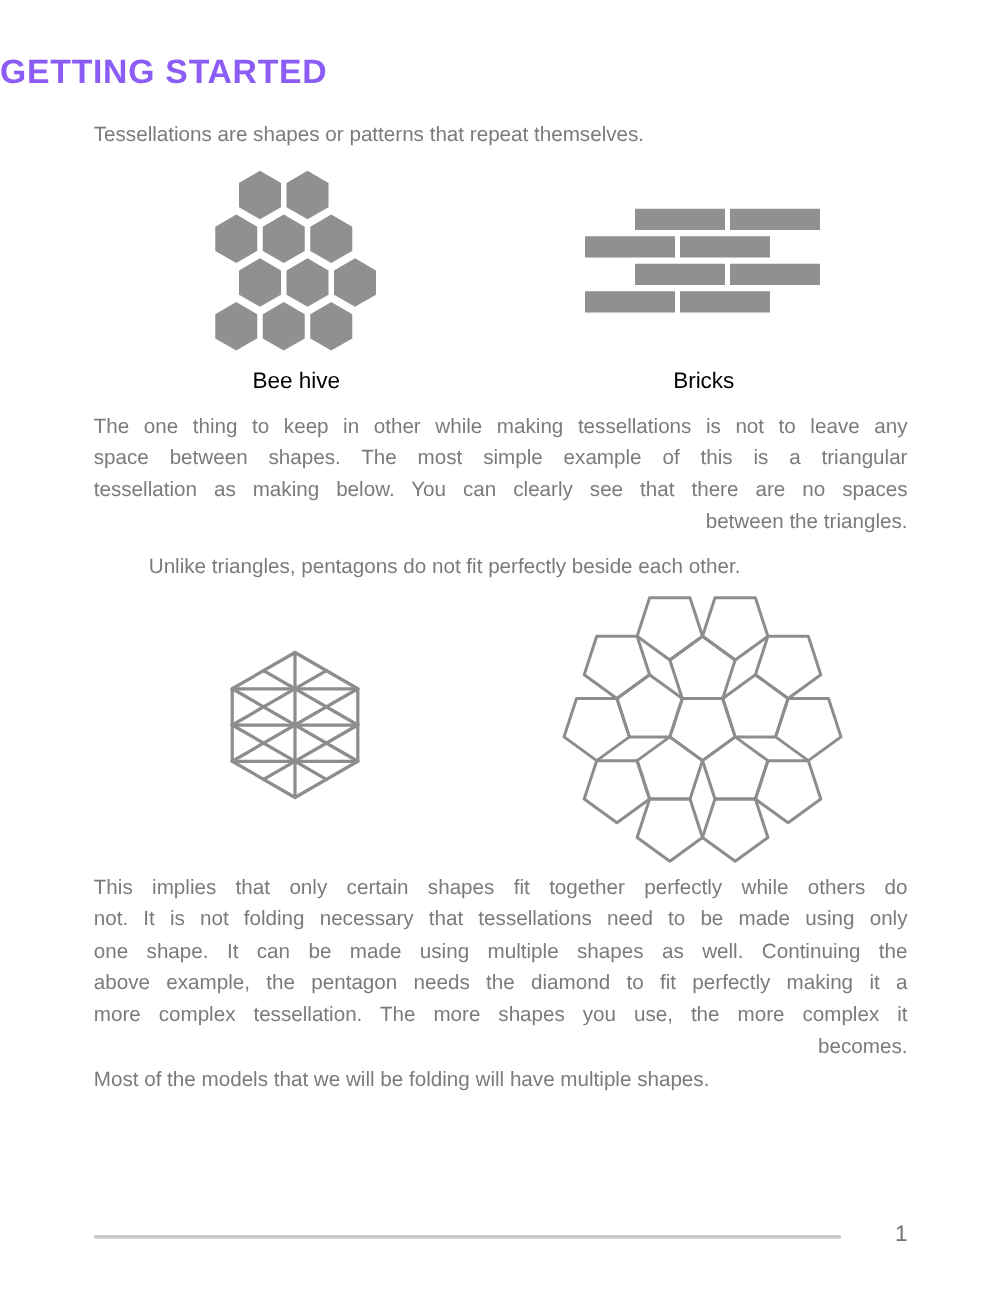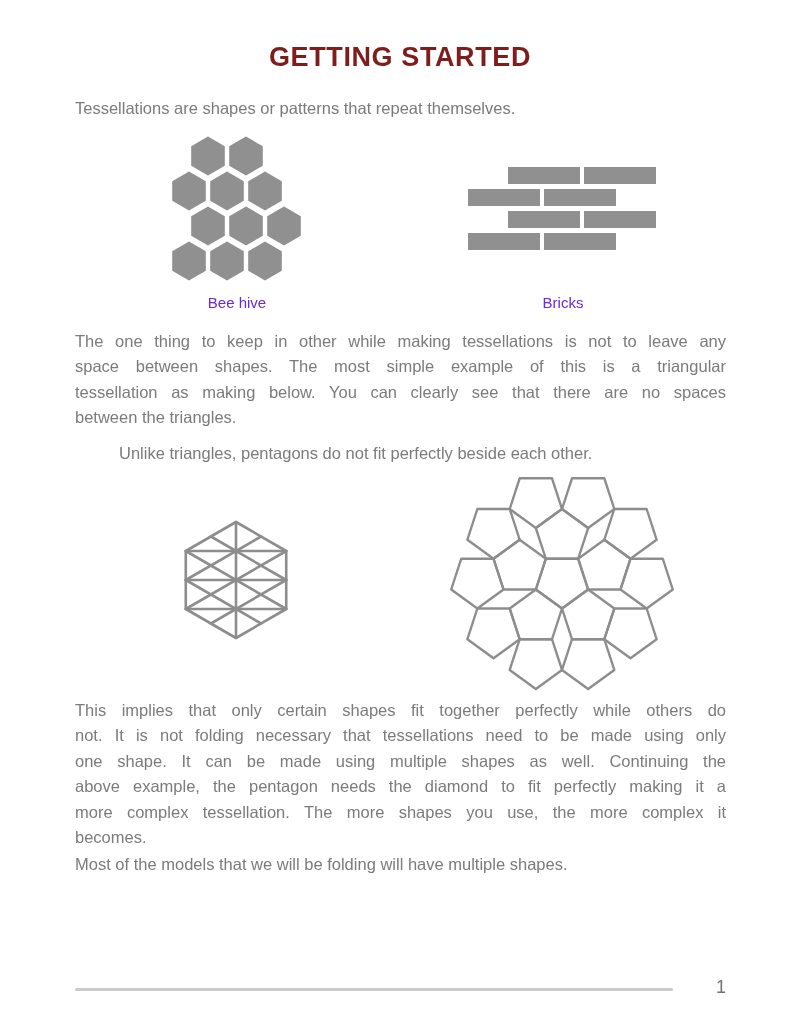--- a/index.html
+++ b/index.html
@@ -2,28 +2,28 @@
 <html><head>
 <meta charset="utf-8">
 <style>
   html,body{margin:0;padding:0;}
   body{
     width:800px;height:1035px;position:relative;background:#ffffff;
     font-family:"Liberation Sans",sans-serif;overflow:hidden;
   }
   .abs{position:absolute;}
   .page-title{
-    top:42px;left:0;width:800px;text-align:center;
-    font-size:27px;font-weight:bold;letter-spacing:0.6px;color:#7f1d1d;
+    top:42px;left:0;width:800px;text-align:left;
+    font-size:27px;font-weight:bold;letter-spacing:0.6px;color:#8b5cf6;
   }
   .body-text{color:#7b7b7e;font-size:16.5px;line-height:25.4px;}
   .col{left:75px;width:651px;}
   .jline{text-align:justify;text-align-last:justify;white-space:normal;}
-  .lastline{text-align:left;}
-  .caption{color:#6d28d9;font-size:15px;transform:translateX(-50%);white-space:nowrap;}
+  .lastline{text-align:right;}
+  .caption{color:#000000;font-size:18px;transform:translateX(-50%);white-space:nowrap;}
   .footer-line{left:75px;top:988px;width:598px;height:3px;background:#cbcbcb;border-radius:2px;}
   .page-number{left:706px;top:977px;width:30px;text-align:center;font-size:18px;color:#737376;}
   svg{display:block;}
 </style>
 </head>
 <body>
 
 <div class="abs page-title">GETTING STARTED</div>
 
 <div class="abs col body-text" style="top:96px;">

